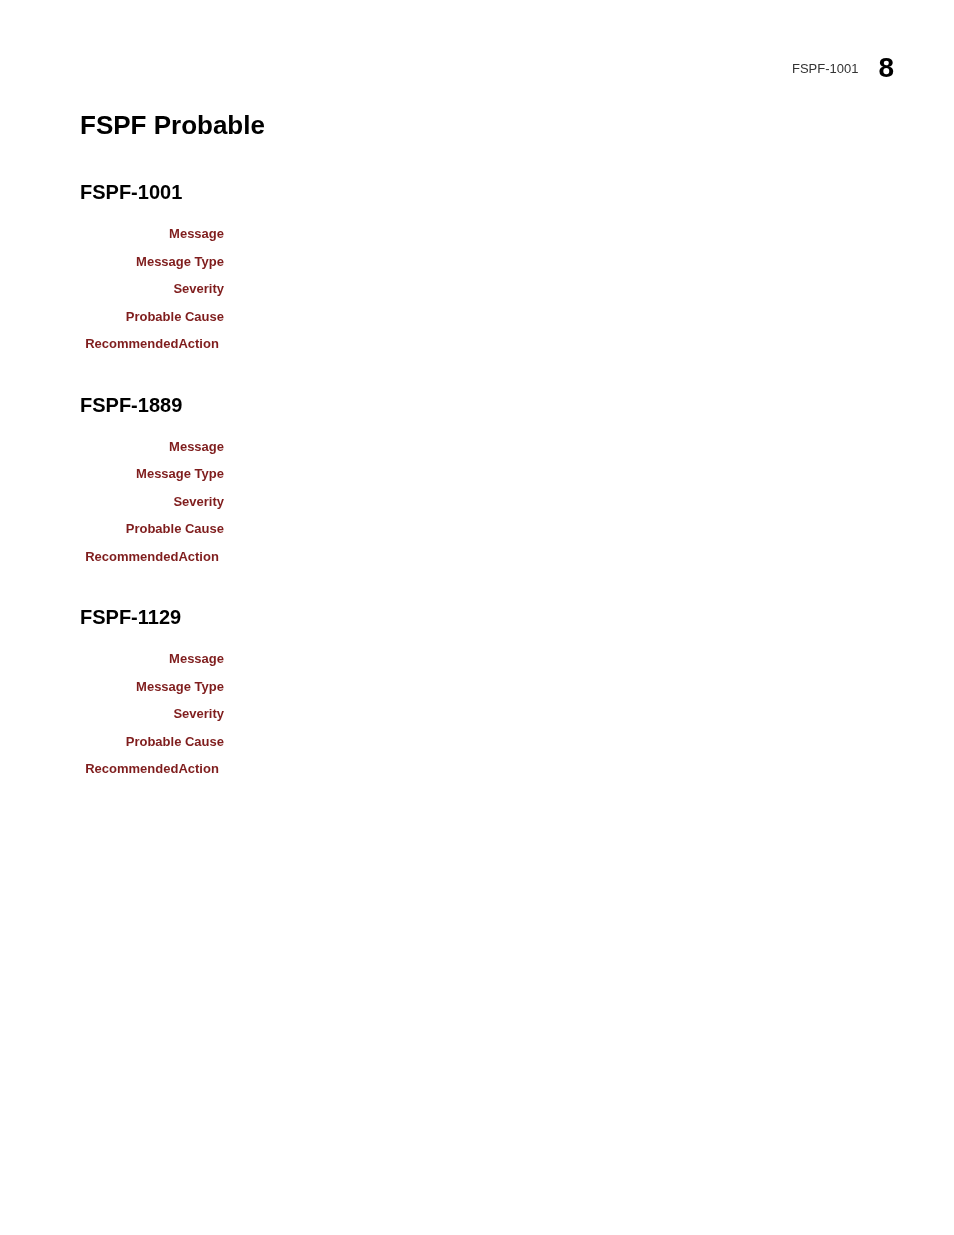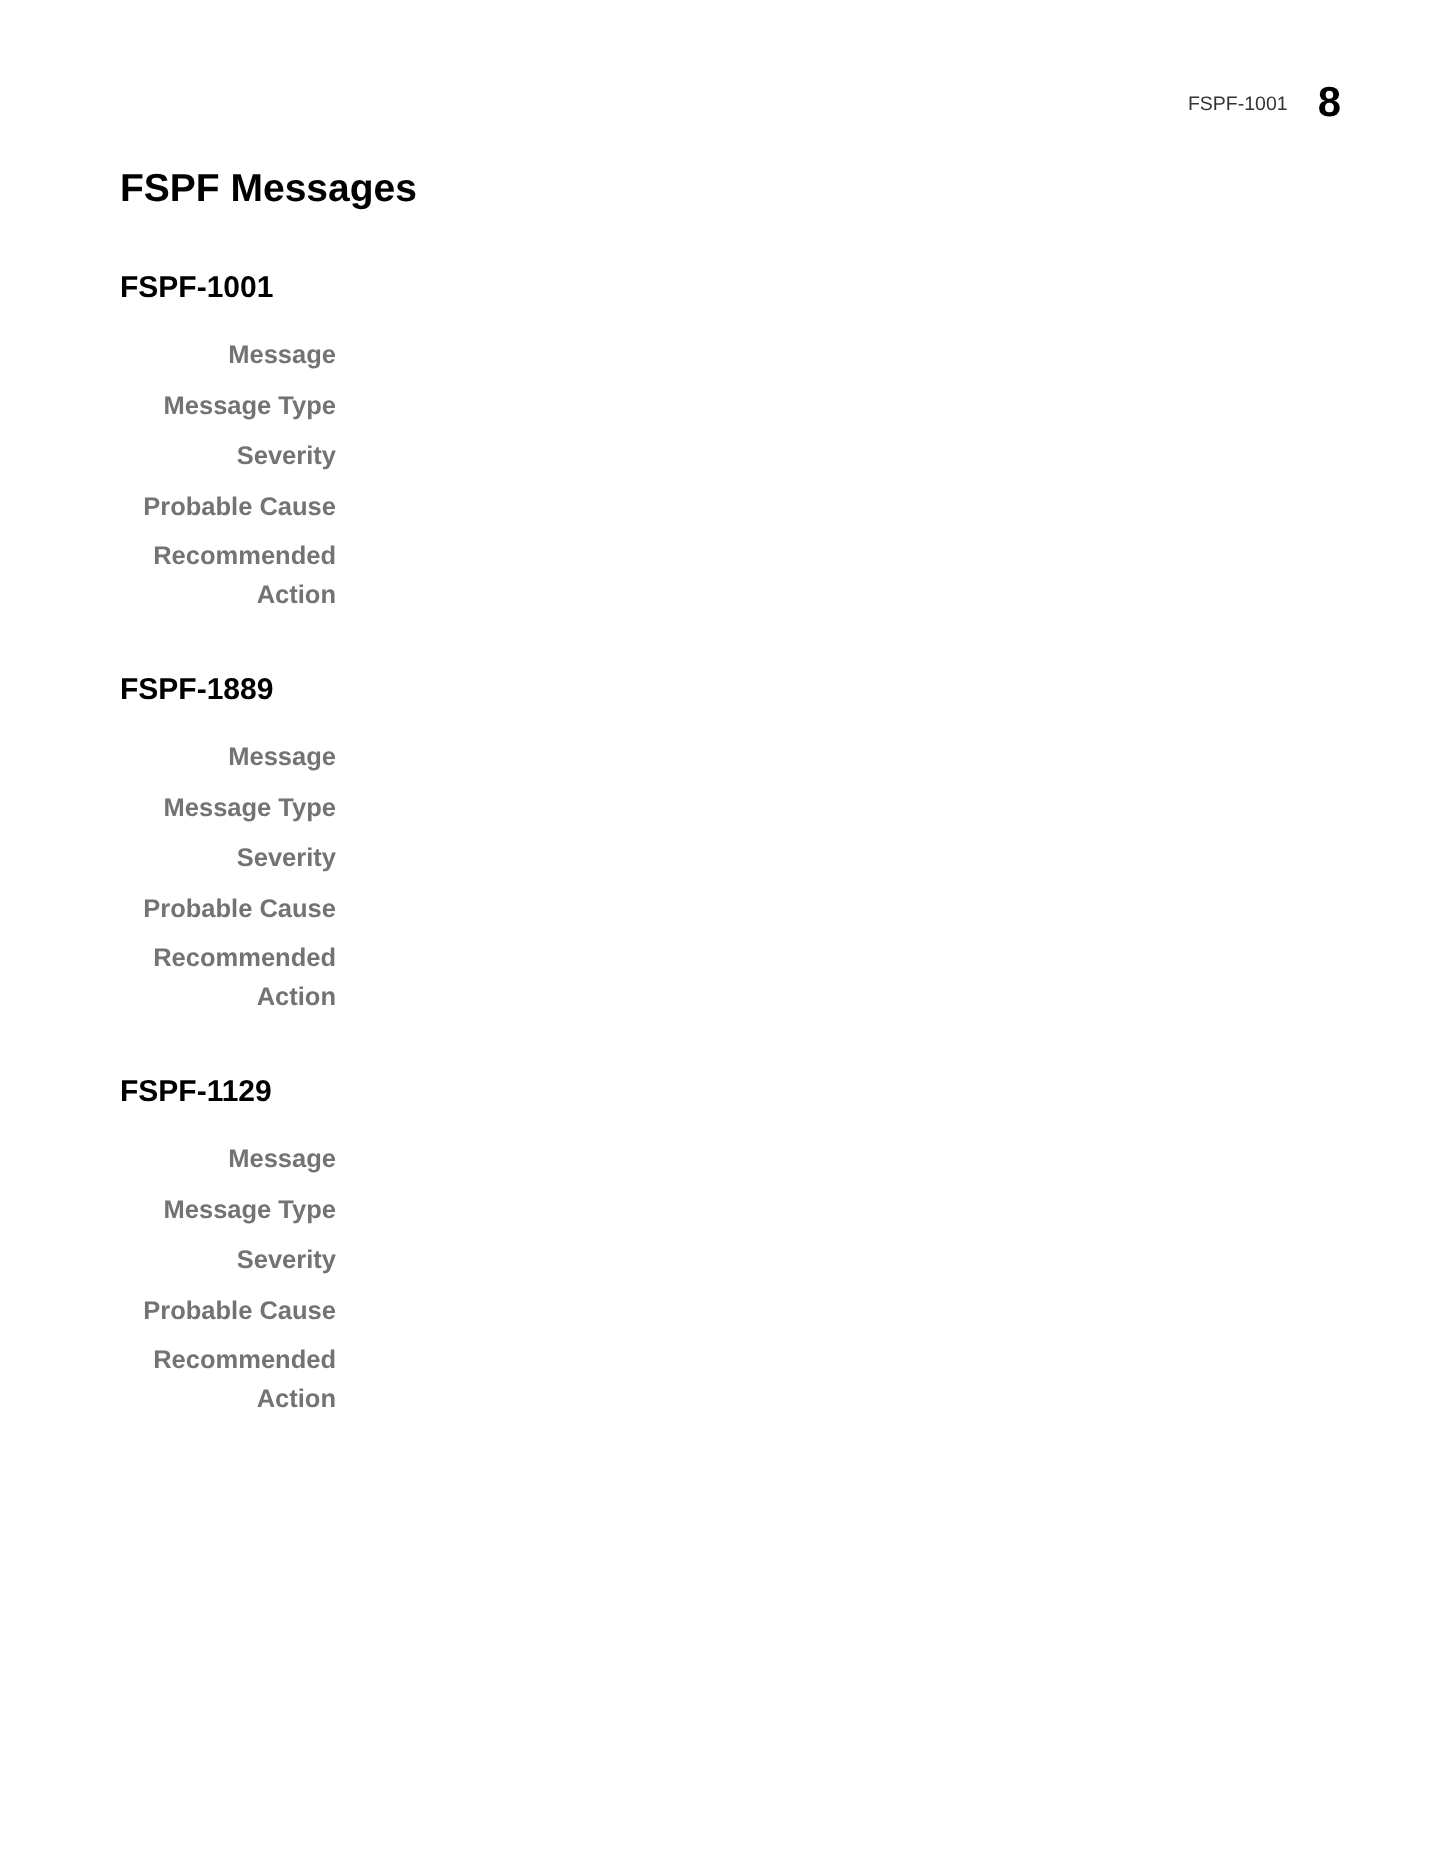--- a/index.html
+++ b/index.html
@@ -60,53 +60,52 @@
     }
 
     .field-row {
       display: flex;
       margin-bottom: 8px;
     }
 
     .field-label {
       width: 160px;
       min-width: 160px;
-      font-size: 17px;
+      font-size: 13px;
       font-weight: 600;
       text-align: right;
       padding-right: 16px;
-      color: #737373;
+      color: #7f1d1d;
       line-height: 1.5;
     }
 
     .field-label.two-line {
       display: flex;
-      flex-direction: column;
       align-items: flex-end;
-      justify-content: flex-start;
+      justify-content: center;
       text-align: right;
     }
 
     .field-value {
       flex: 1;
       font-size: 13px;
       color: #000;
       line-height: 1.5;
     }
   </style>
 </head>
 <body>
 
 <div class="header-bar">
   <span class="header-code">FSPF-1001</span>
   <span class="header-number">8</span>
 </div>
 
 <div class="main-content">
-  <h1 class="page-title">FSPF Messages</h1>
+  <h1 class="page-title">FSPF Probable</h1>
 
   <div class="entry-block">
     <h2 class="section-title">FSPF-1001</h2>
 
     <div class="field-row">
       <span class="field-label">Message</span>
       <span class="field-value"></span>
     </div>
 
     <div class="field-row">

